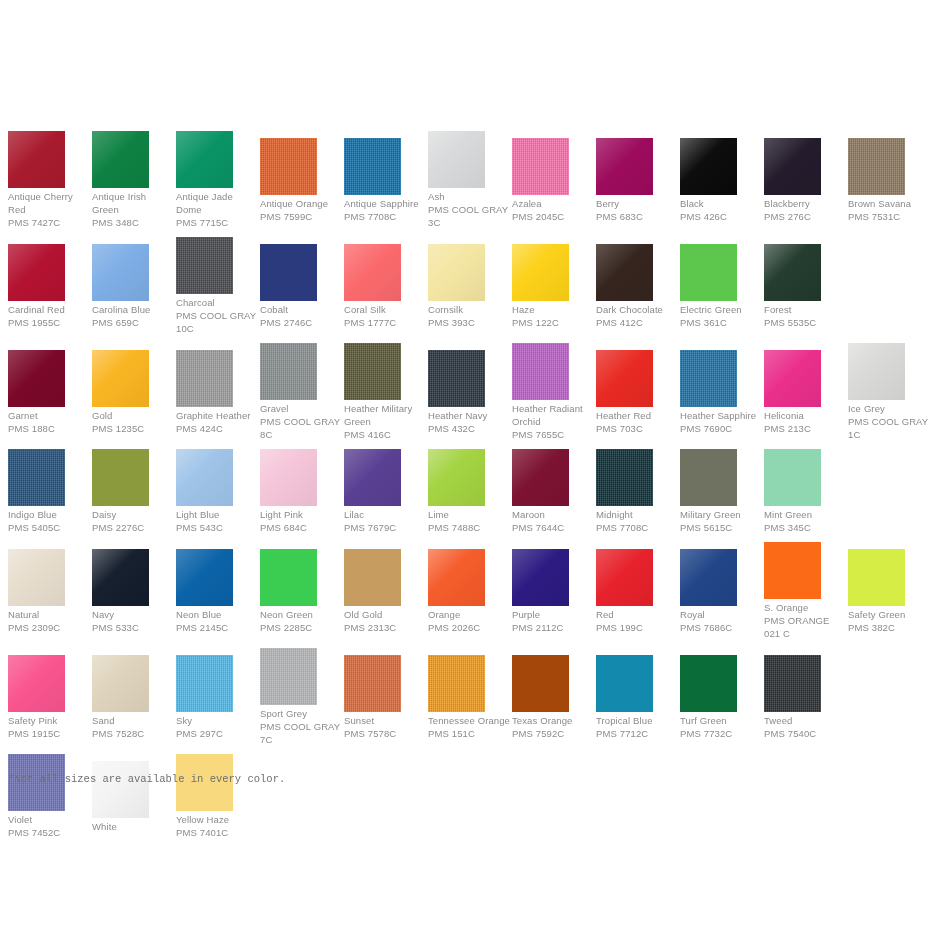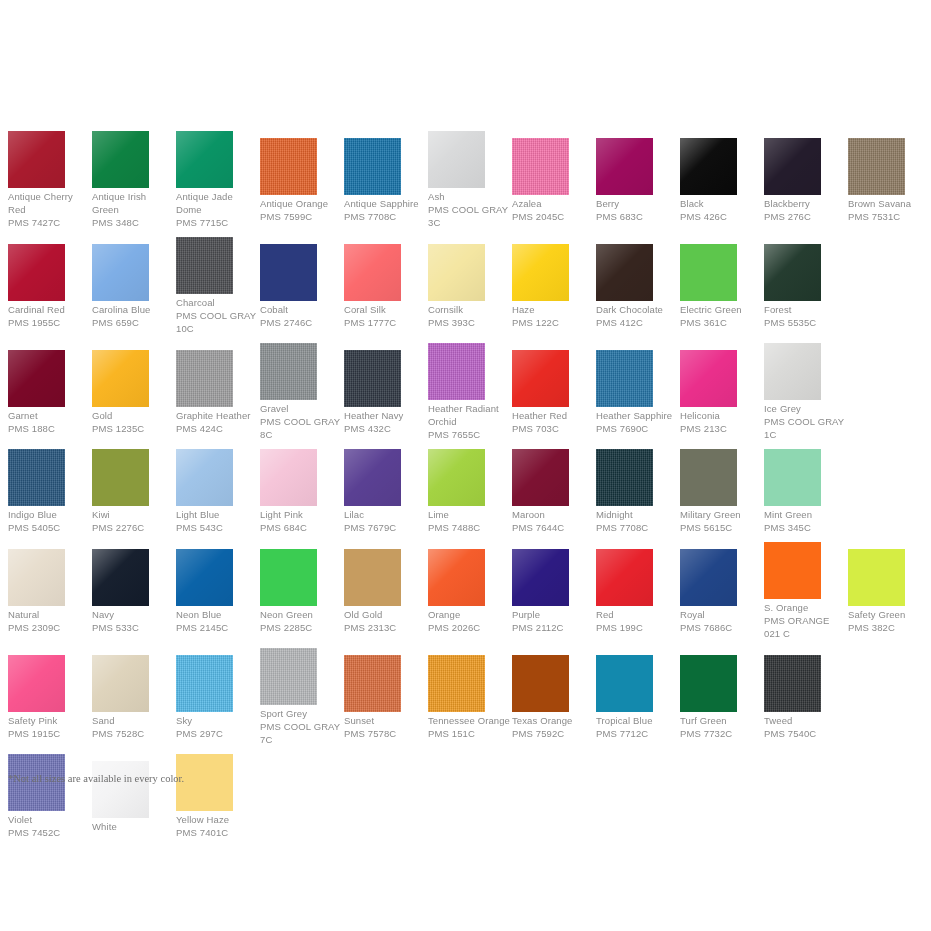--- a/index.html
+++ b/index.html
@@ -56,21 +56,21 @@
   .swatch-text {
     width: 84px;
     padding-right: 2px;
     box-sizing: border-box;
   }
   .row-gap-sm { height: 8px; }
   #chart-footnote {
     position: absolute;
     left: 8px;
     top: 772px;
-    font-family: Liberation Serif, serif;
+    font-family: Liberation Mono, monospace;
     font-size: 10.5px;
     line-height: 14px;
     color: #6f6f6f;
   }
   
   .tex-heather {
     background-image:
       repeating-linear-gradient(90deg, rgba(255,255,255,0.10) 0 1px, rgba(0,0,0,0.07) 1px 2px),
       repeating-linear-gradient(0deg, rgba(255,255,255,0.07) 0 1px, rgba(0,0,0,0.05) 1px 2px);
   }
@@ -264,20 +264,27 @@
         </div>
       </div>
       <div class="swatch-cell">
         <span class="swatch-chip tex-heather" style="background-color: rgb(140, 145, 148);"></span>
         <div class="swatch-text">
           <span class="swatch-name">Gravel</span>
           <span class="swatch-pms">PMS COOL GRAY 8C</span>
         </div>
       </div>
       <div class="swatch-cell">
+        <span class="swatch-chip tex-heather" style="background-color: rgb(93, 92, 60);"></span>
+        <div class="swatch-text">
+          <span class="swatch-name">Heather Military Green</span>
+          <span class="swatch-pms">PMS 416C</span>
+        </div>
+      </div>
+      <div class="swatch-cell">
         <span class="swatch-chip tex-heather" style="background-color: rgb(47, 55, 66);"></span>
         <div class="swatch-text">
           <span class="swatch-name">Heather Navy</span>
           <span class="swatch-pms">PMS 432C</span>
         </div>
       </div>
       <div class="swatch-cell">
         <span class="swatch-chip tex-heather" style="background-color: rgb(187, 99, 199);"></span>
         <div class="swatch-text">
           <span class="swatch-name">Heather Radiant Orchid</span>
@@ -318,21 +325,21 @@
       <div class="swatch-cell">
         <span class="swatch-chip tex-heather" style="background-color: rgb(39, 85, 125);"></span>
         <div class="swatch-text">
           <span class="swatch-name">Indigo Blue</span>
           <span class="swatch-pms">PMS 5405C</span>
         </div>
       </div>
       <div class="swatch-cell">
         <span class="swatch-chip tex-flat" style="background-color: rgb(138, 154, 60);"></span>
         <div class="swatch-text">
-          <span class="swatch-name">Kiwi</span>
+          <span class="swatch-name">Daisy</span>
           <span class="swatch-pms">PMS 2276C</span>
         </div>
       </div>
       <div class="swatch-cell">
         <span class="swatch-chip tex-sheen" style="background-color: rgb(158, 195, 232);"></span>
         <div class="swatch-text">
           <span class="swatch-name">Light Blue</span>
           <span class="swatch-pms">PMS 543C</span>
         </div>
       </div>

